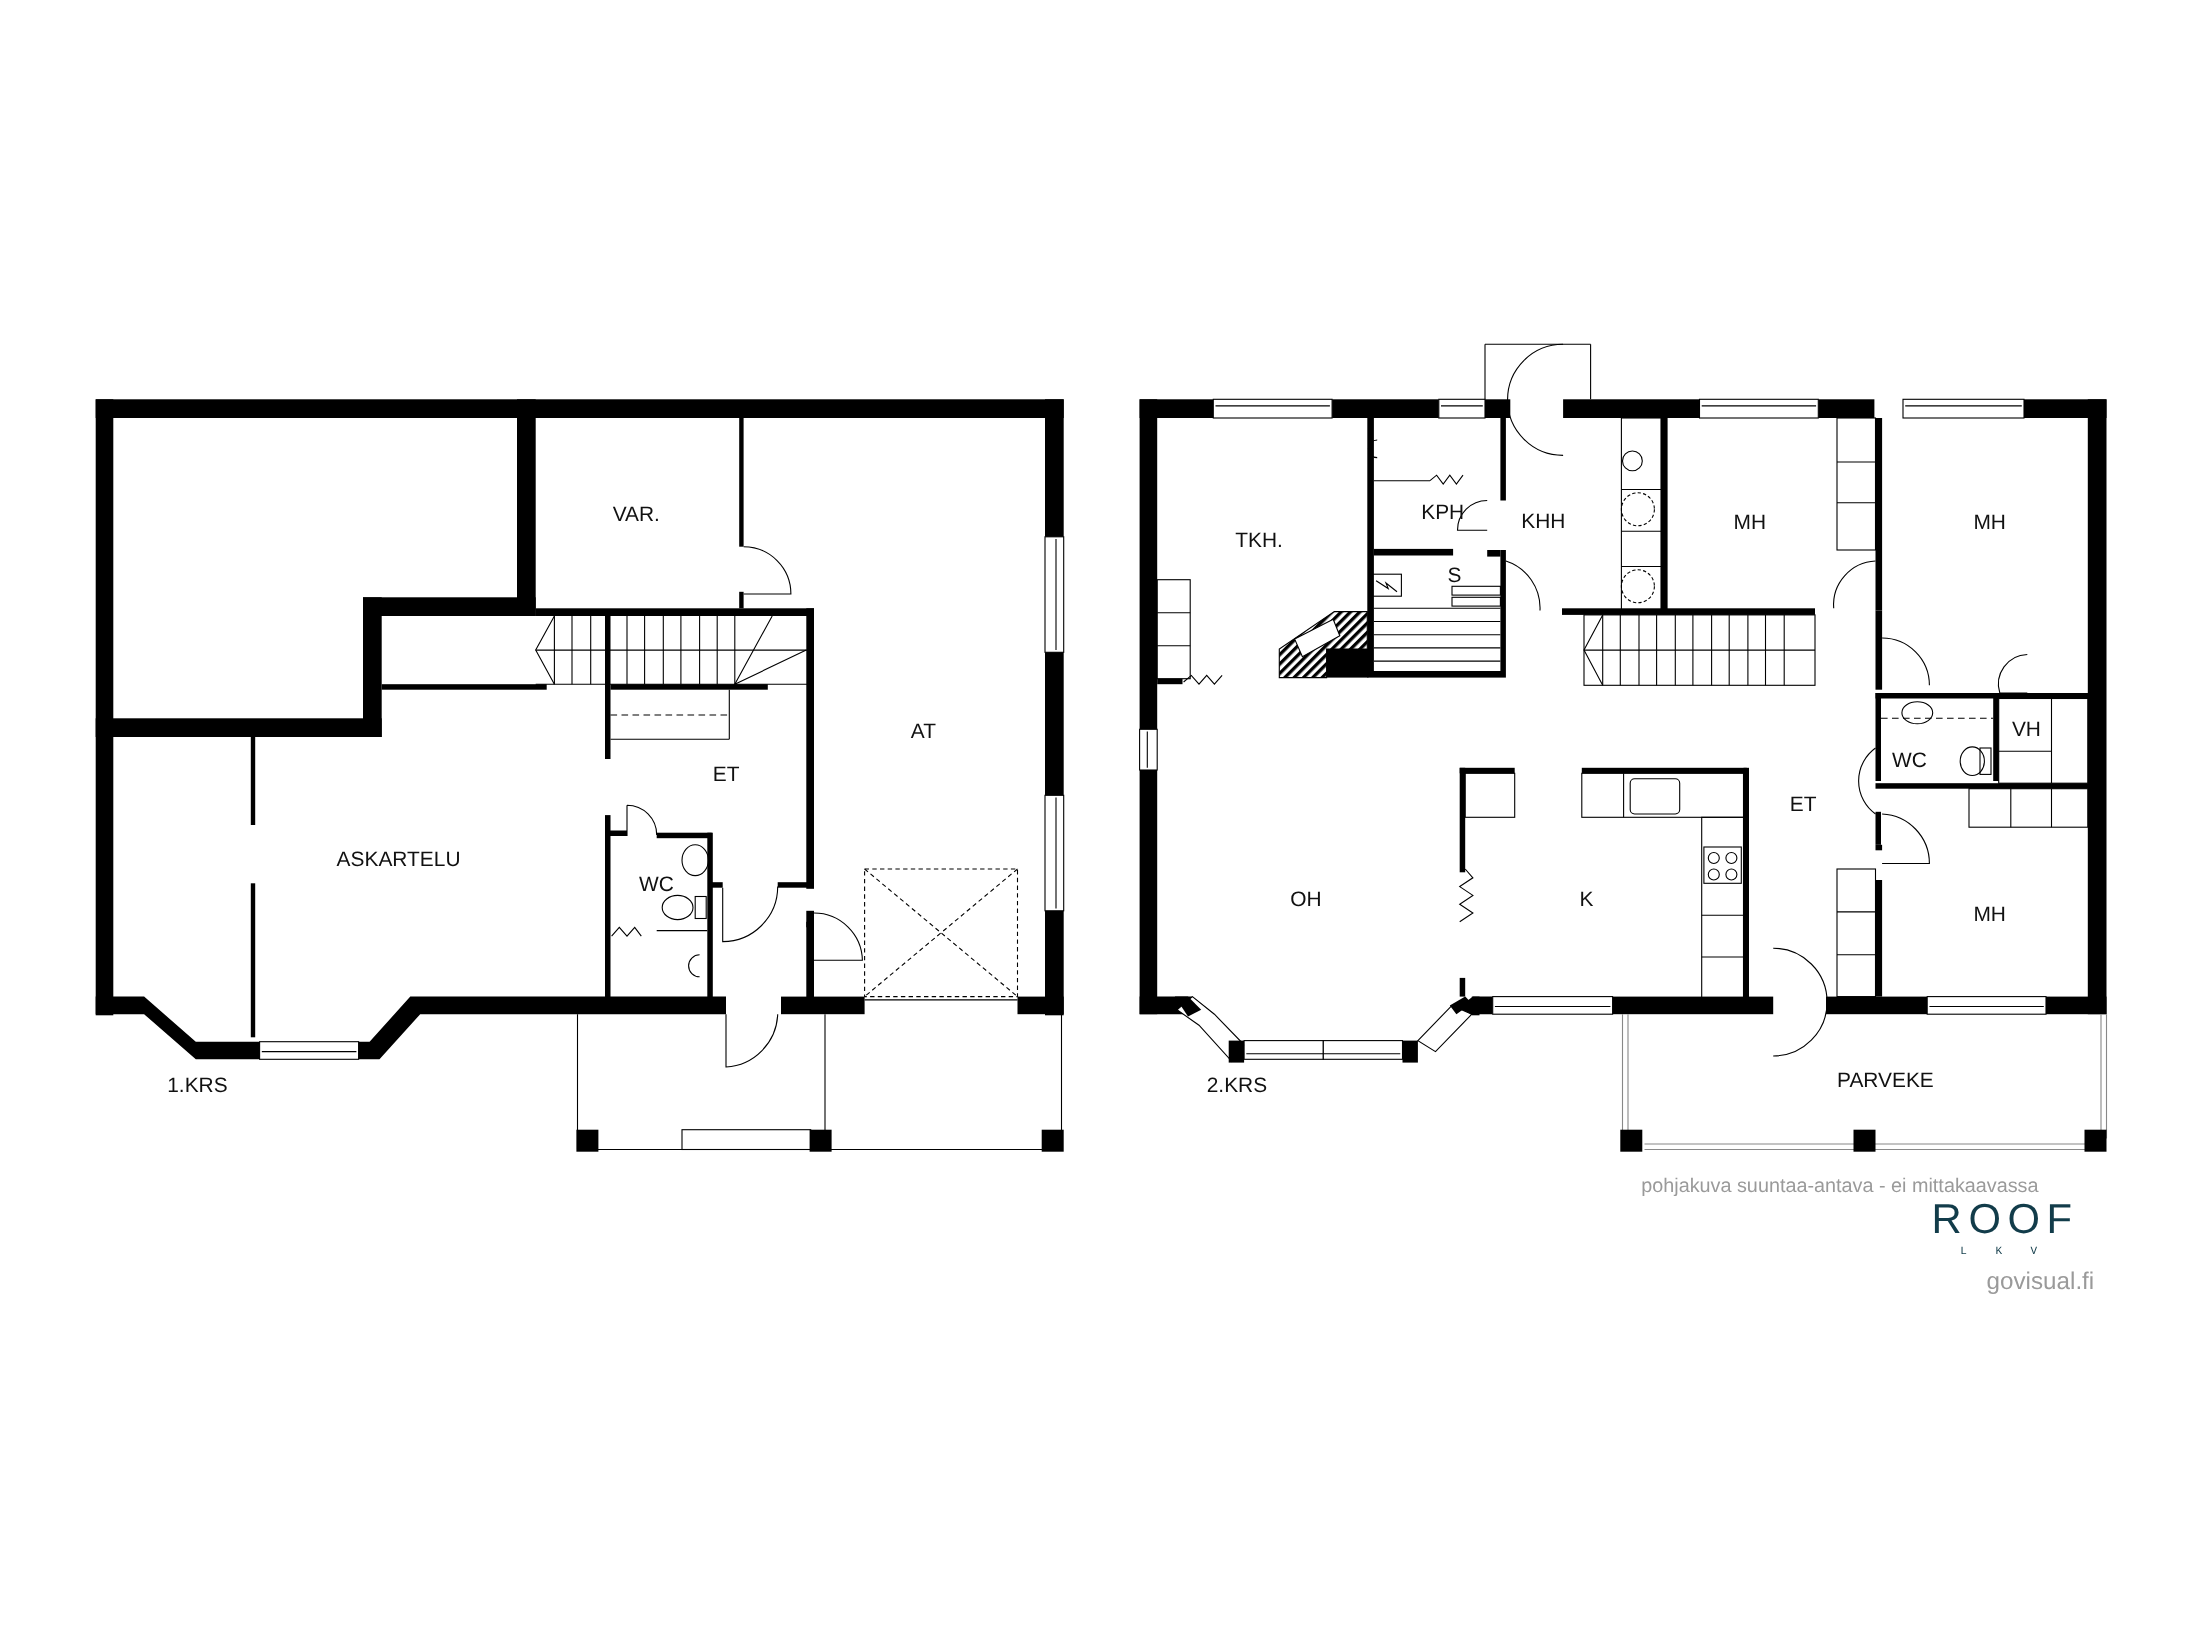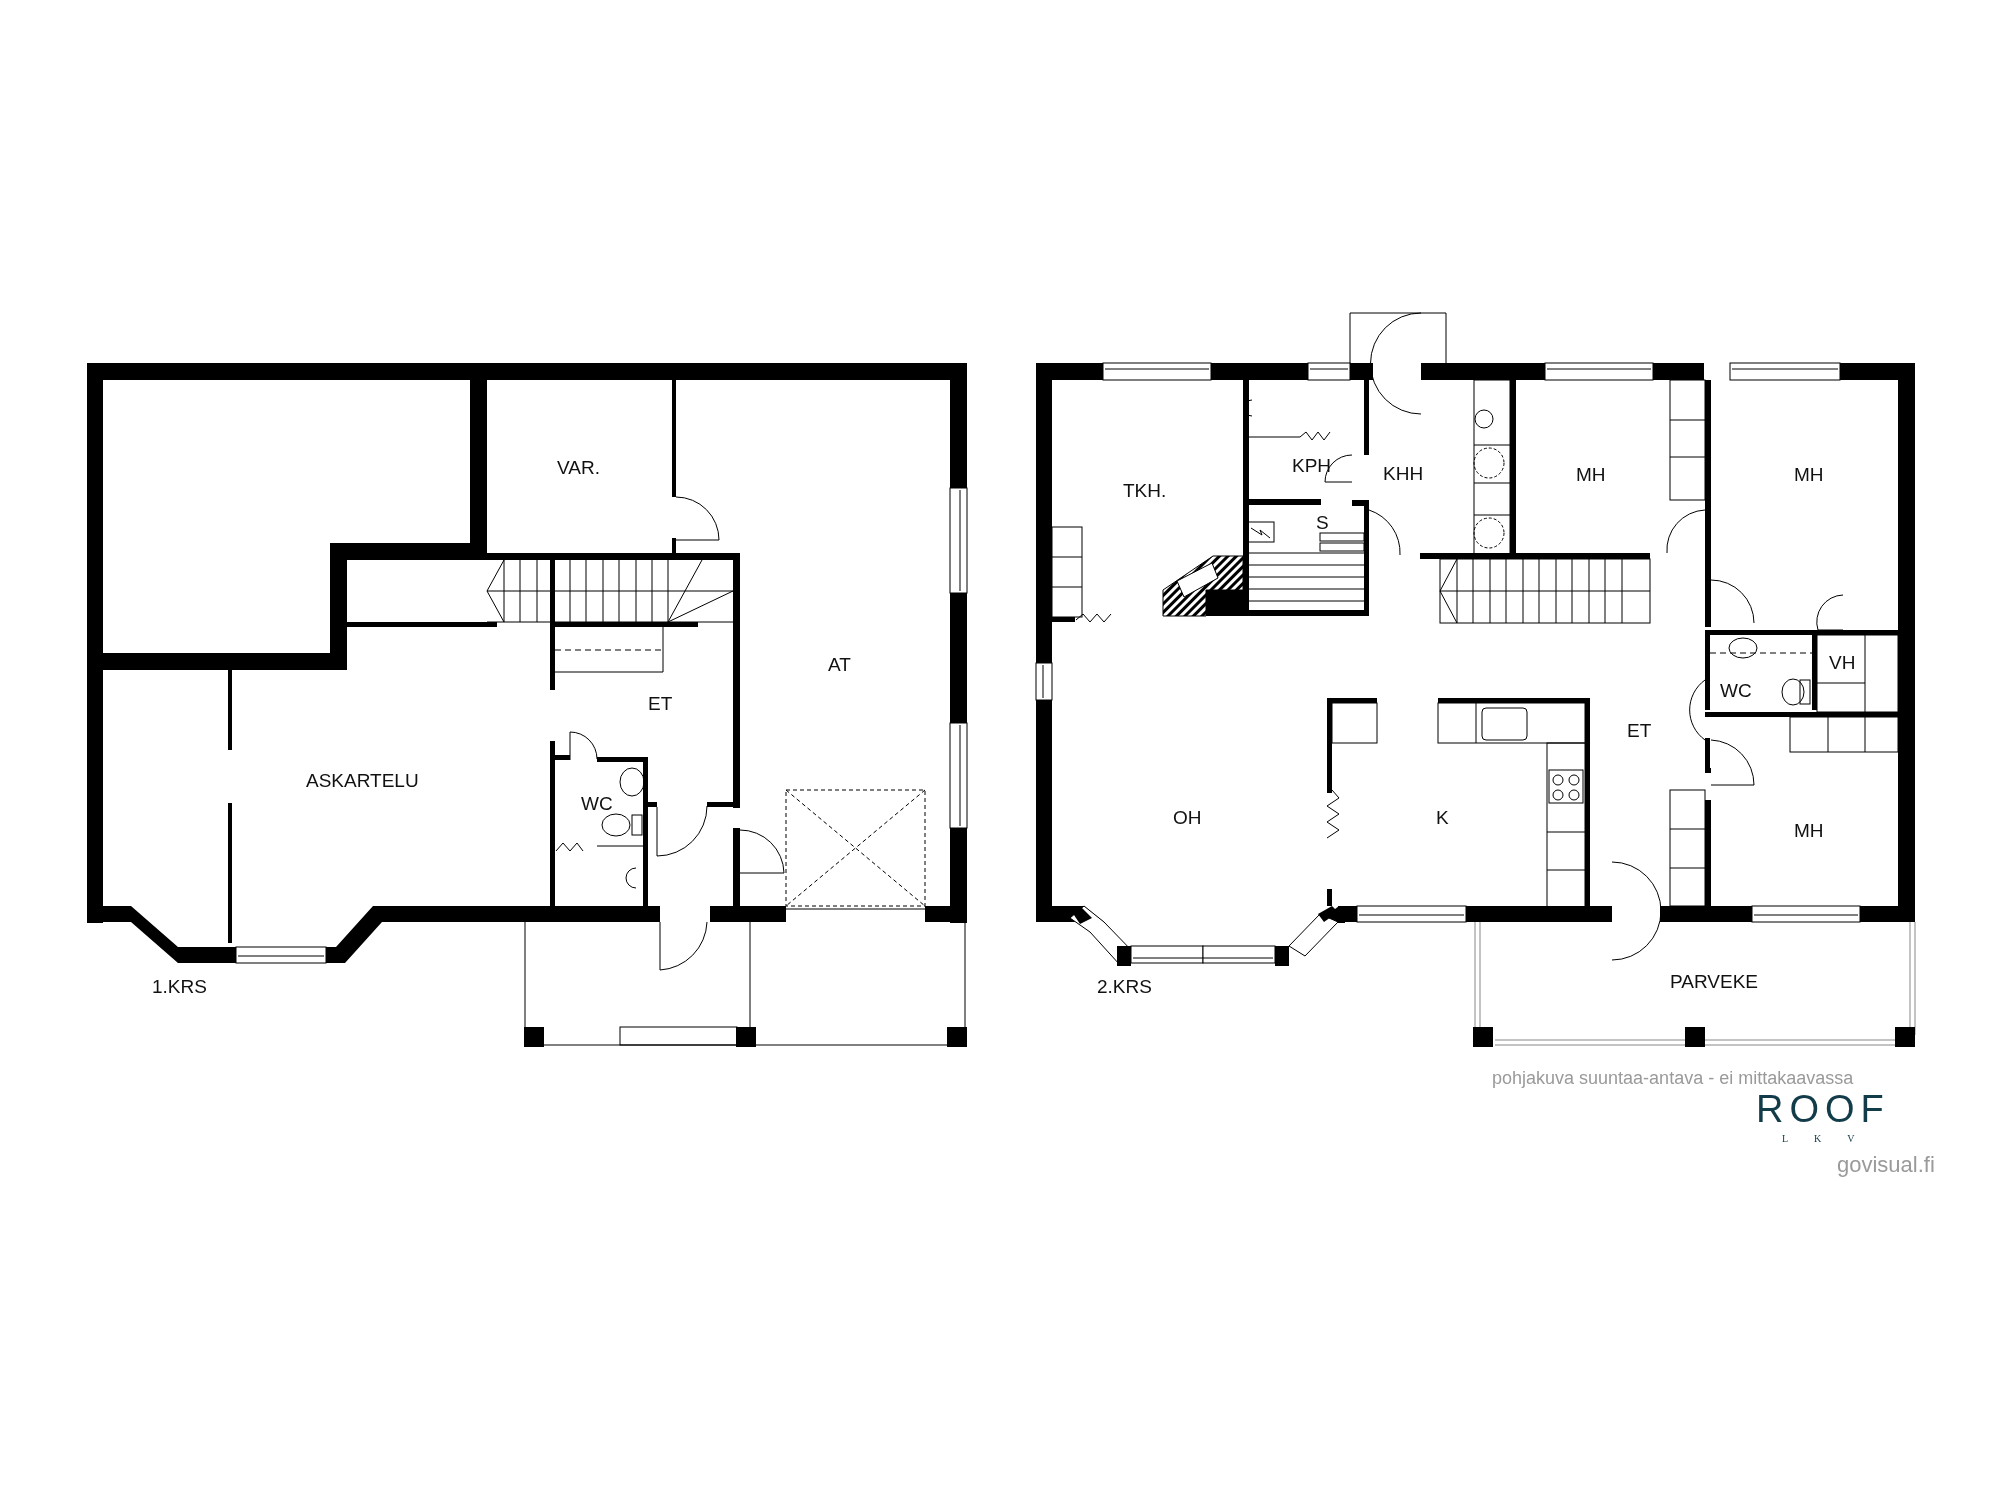--- a/index.html
+++ b/index.html
@@ -2,22 +2,22 @@
 <html><head>
 <meta charset="utf-8">
 <style>
   html, body { margin:0; padding:0; background:#ffffff; }
   body { width:2000px; height:1500px; position:relative; overflow:hidden; font-family:"Liberation Sans", sans-serif; }
   svg.plan { position:absolute; left:0; top:0; }
   .lbl { font-family:"Liberation Sans", sans-serif; font-size:19px; fill:#111; }
   .caption { position:absolute; font-family:"Liberation Sans", sans-serif; color:#9a9a9a; }
   .disclaimer { left:1492px; top:1068px; font-size:18px; white-space:nowrap; }
   .brand { position:absolute; left:1756px; top:1088px; font-family:Liberation Sans, sans-serif; font-size:38px; letter-spacing:6px; color:#123c4a; font-weight:300; }
-  .brand-sub { position:absolute; left:1782px; top:1133px; font-family:Liberation Serif, serif; font-size:10px; letter-spacing:26px; color:#123c4a; }
-  .site { left:1806px; top:1152px; font-size:22px;margin-left:31px; }
+  .brand-sub { position:absolute; left:1782px; top:1133px; font-family:Liberation Mono, monospace; font-size:10px; letter-spacing:26px; color:#123c4a; }
+  .site { left:1806px; top:1152px; font-size:22px; }
 </style>
 </head>
 <body>
 
 <svg class="plan" width="2000" height="1500" viewBox="0 0 2000 1500" xmlns="http://www.w3.org/2000/svg">
   <defs>
     <pattern id="hatch" width="6" height="6" patternUnits="userSpaceOnUse" patternTransform="rotate(45)">
       <rect width="6" height="6" fill="#ffffff"></rect>
       <rect width="3" height="6" fill="#000"></rect>
     </pattern>

